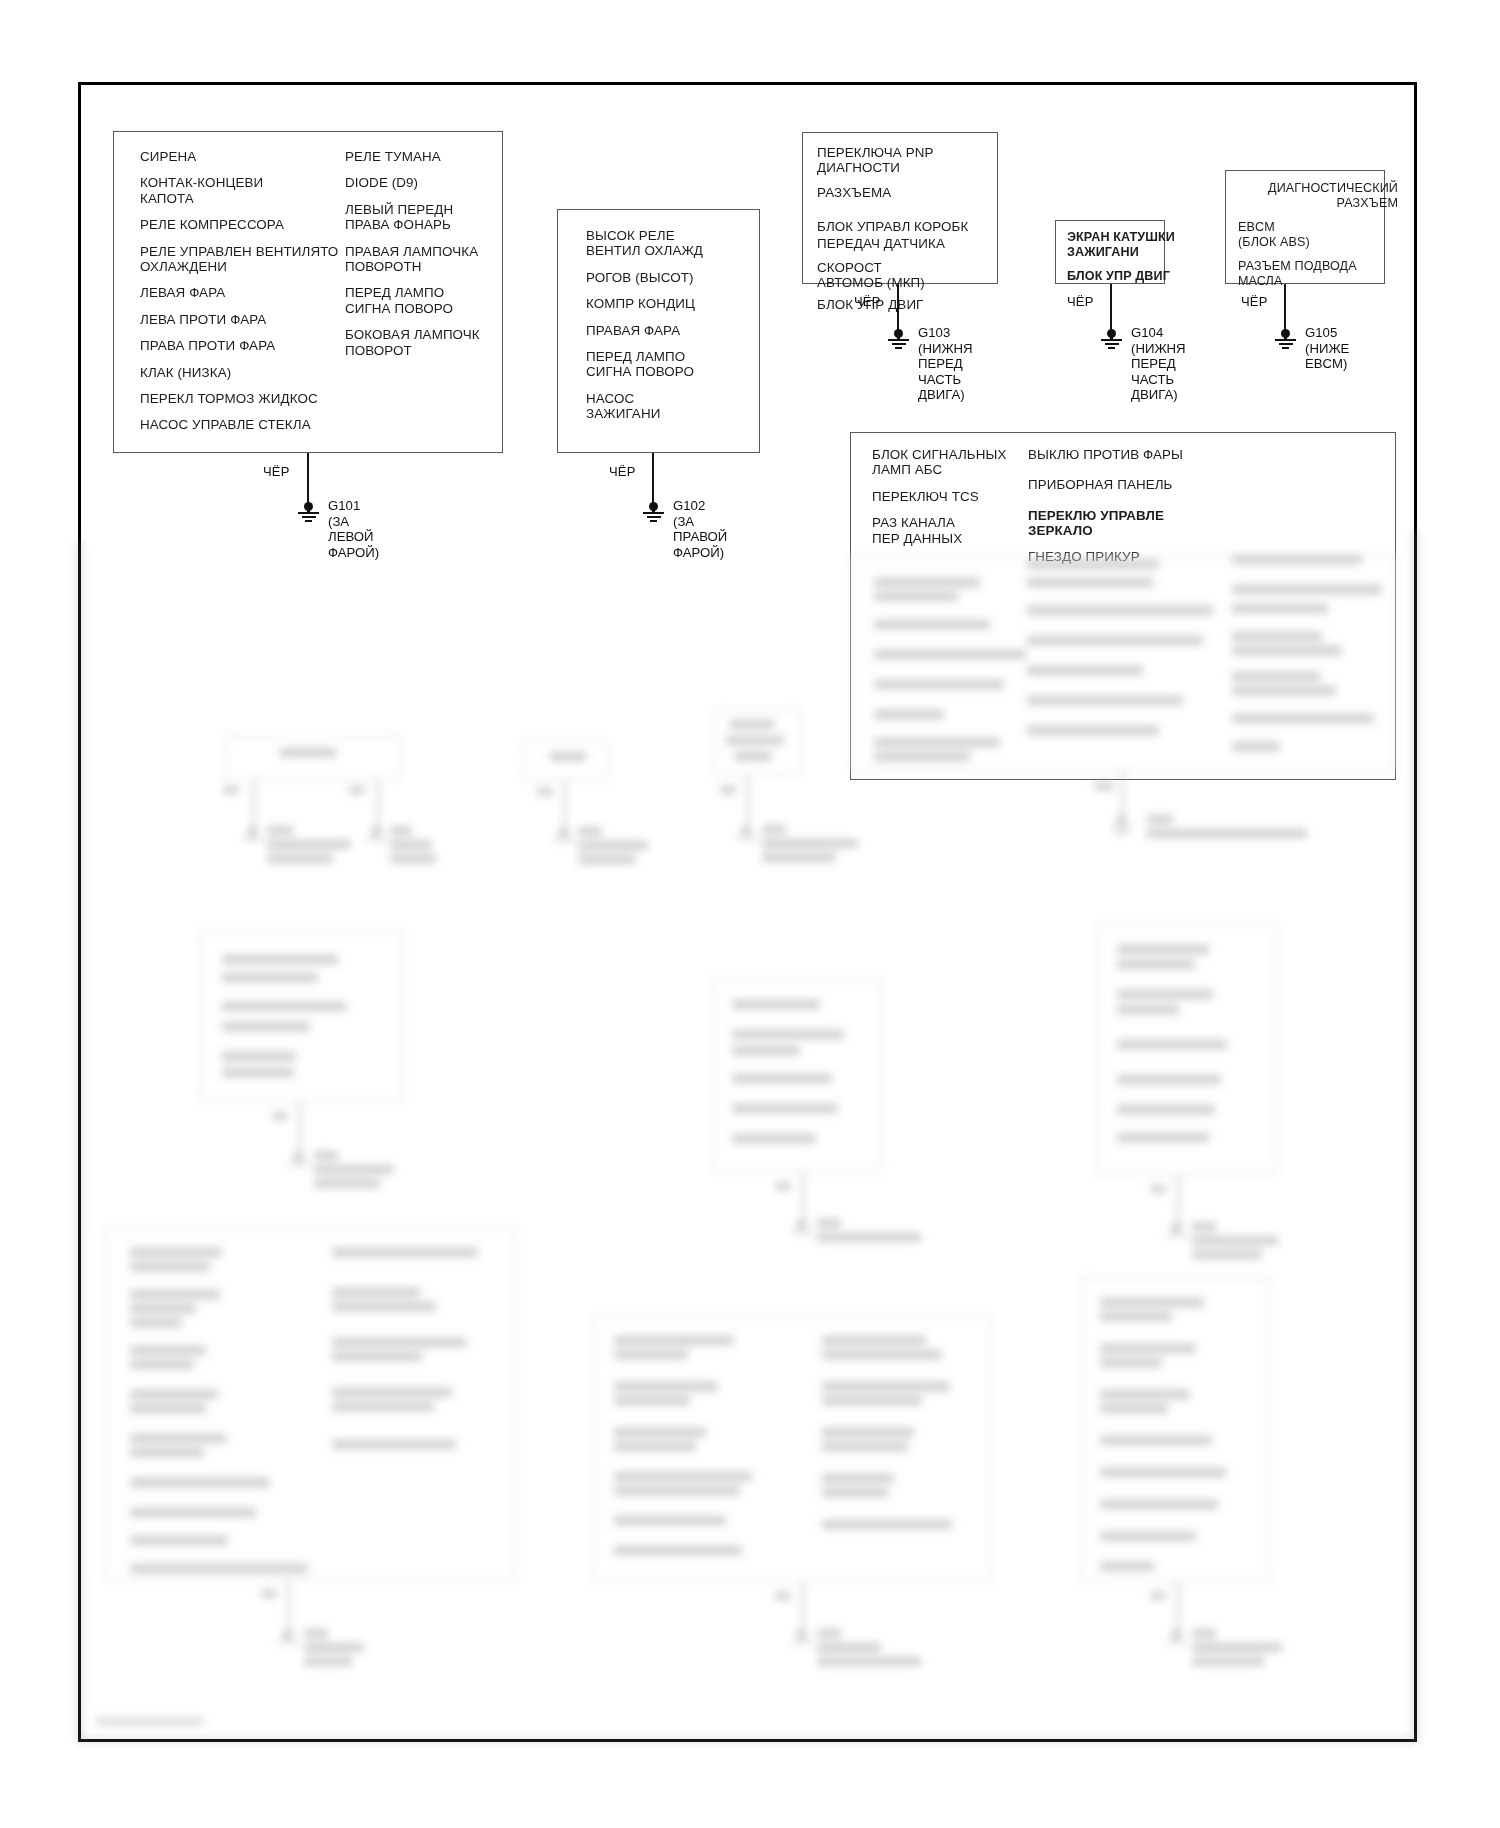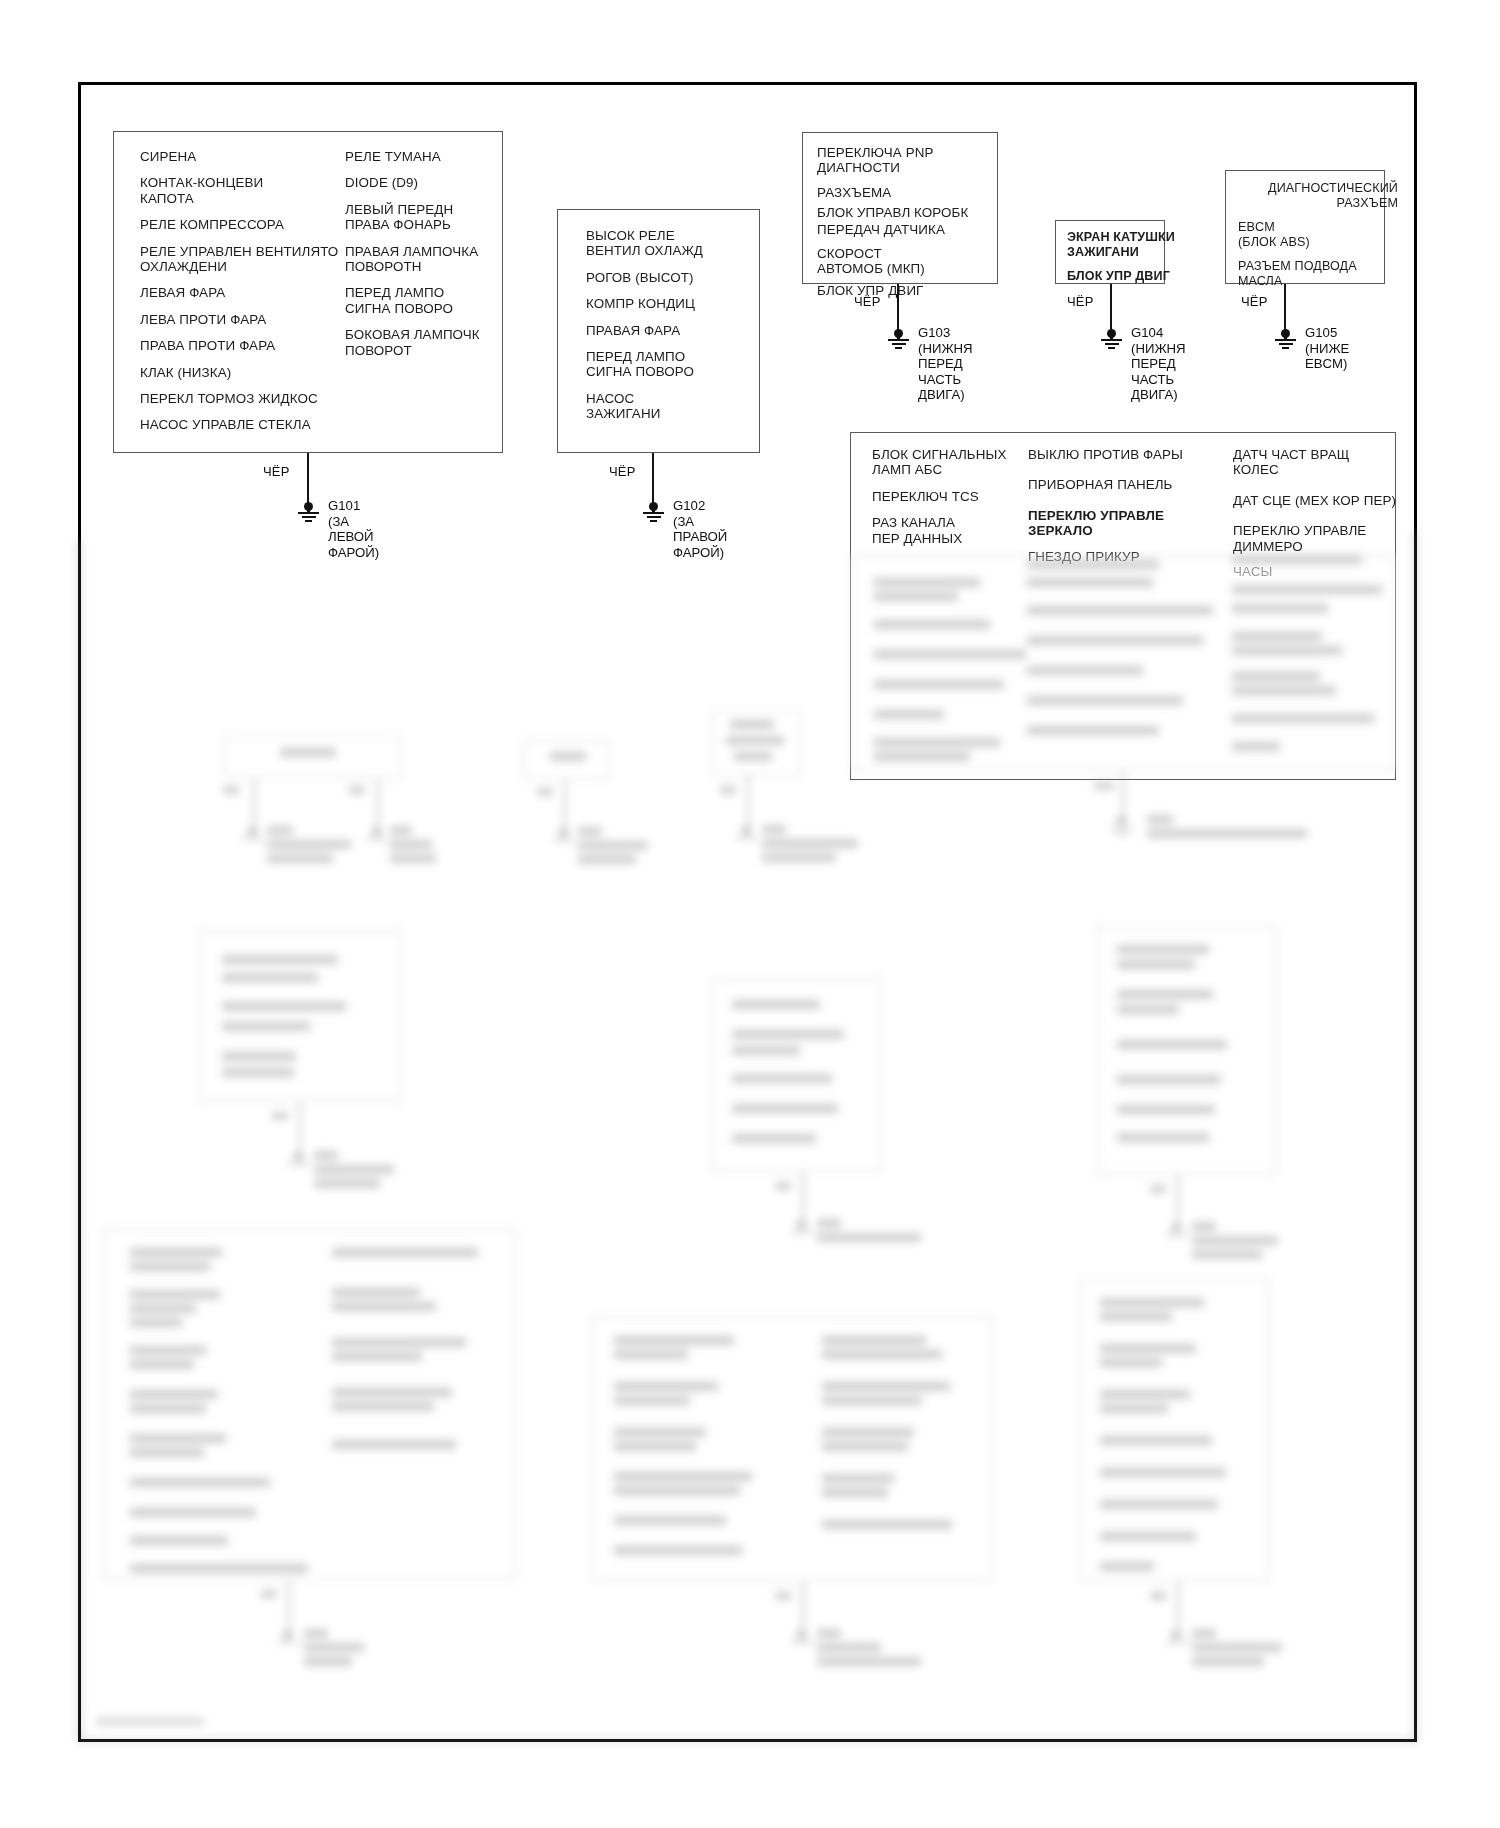--- a/index.html
+++ b/index.html
@@ -144,21 +144,21 @@
         <div class="b2"></div>
         <div class="b3"></div>
       <div class="gtext"><span>G102</span><br><span>(ЗА ПРАВОЙ
 ФАРОЙ)</span></div>
     </div>
 
     <div class="box" style="left:790px;top:132px;width:196px;height:152px;">
       <div class="box-inner">
         <div class="col" style="left:14px;top:12px;width:182px;">
           <div class="itm" style="margin-bottom:9px;">ПЕРЕКЛЮЧА PNP ДИАГНОСТИ</div>
-          <div class="itm" style="margin-bottom:5px;">РАЗХЪЕМА</div>
+          <div class="itm" style="margin-bottom:19px;">РАЗХЪЕМА</div>
           <div class="itm" style="margin-bottom:1px;"> БЛОК УПРАВЛ КОРОБК</div>
           <div class="itm" style="margin-bottom:9px;">ПЕРЕДАЧ ДАТЧИКА</div>
           <div class="itm" style="margin-bottom:6px;">СКОРОСТ
 АВТОМОБ (МКП)</div>
           <div class="itm">БЛОК УПР ДВИГ</div>
         </div>
       </div>
     </div>
     <div class="vline" style="left:885px;top:284px;height:49px;"></div>
     <div class="wlabel" style="left:842px;top:294px;">ЧЁР</div>
@@ -224,27 +224,20 @@
 ЛАМП АБС</div>
           <div class="itm">ПЕРЕКЛЮЧ TCS</div>
           <div class="itm">РАЗ КАНАЛА
 ПЕР ДАННЫХ</div>
         </div>
         <div class="col" style="left:177px;top:14px;width:200px;">
           <div class="itm" style="margin-bottom:15px;">ВЫКЛЮ ПРОТИВ ФАРЫ</div>
           <div class="itm" style="margin-bottom:15px;">ПРИБОРНАЯ ПАНЕЛЬ</div>
           <div class="itm" style="margin-bottom:10px;font-weight:bold;">ПЕРЕКЛЮ УПРАВЛЕ ЗЕРКАЛО</div>
           <div class="itm">ГНЕЗДО ПРИКУР</div>
-        </div>
-        <div class="col" style="left:382px;top:14px;width:165px;">
-          <div class="itm" style="margin-bottom:15px;">ДАТЧ ЧАСТ ВРАЩ КОЛЕС</div>
-          <div class="itm" style="margin-bottom:15px;">ДАТ СЦЕ (МЕХ КОР ПЕР)</div>
-          <div class="itm" style="margin-bottom:10px;">ПЕРЕКЛЮ УПРАВЛЕ
-ДИММЕРО</div>
-          <div class="itm">ЧАСЫ</div>
         </div>
       </div>
     </div>
   </div>
 
   <div class="blur-layer">
 
     <div style="position:absolute;left:66px;top:540px;width:3px;height:1202px;background:#8e8e8e;"></div>
     <div style="position:absolute;left:1402px;top:530px;width:3px;height:1212px;background:#8e8e8e;"></div>
     <div style="position:absolute;left:66px;top:1739px;width:1339px;height:3px;background:#9c9c9c;"></div>

